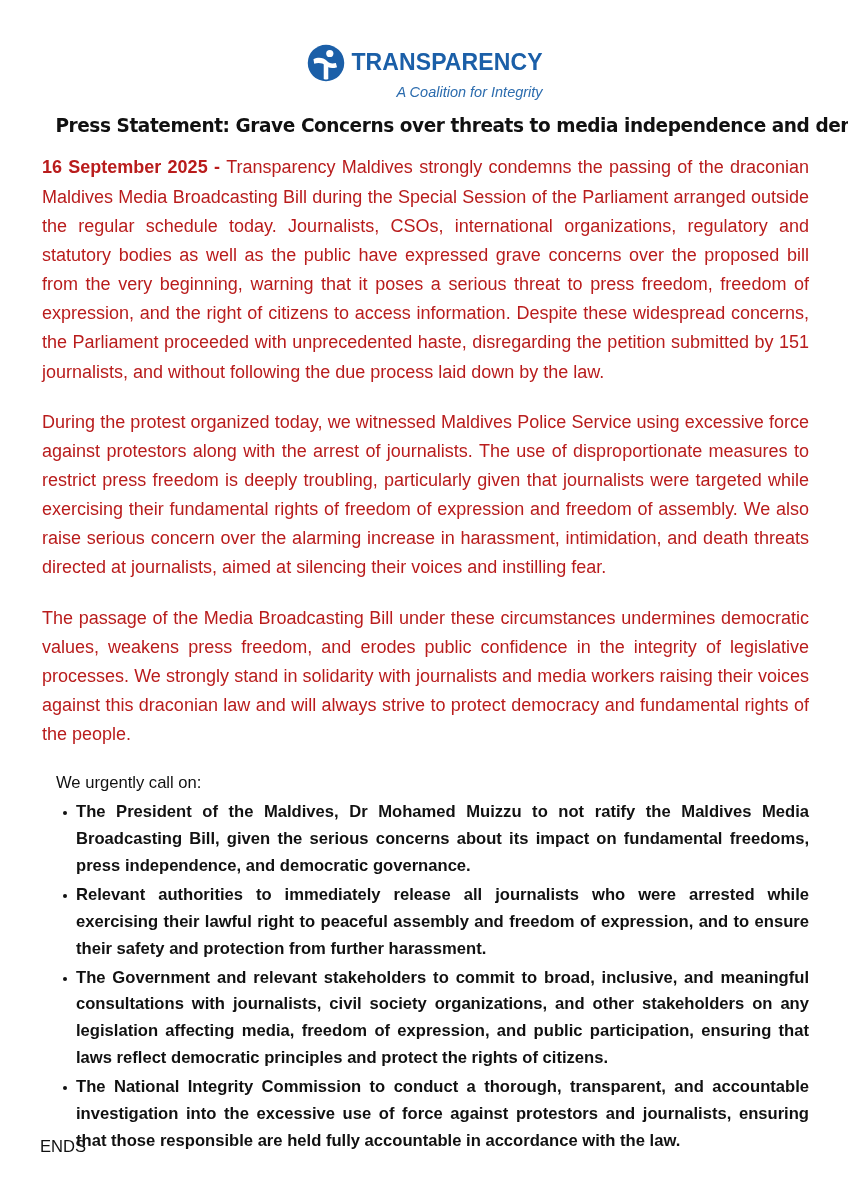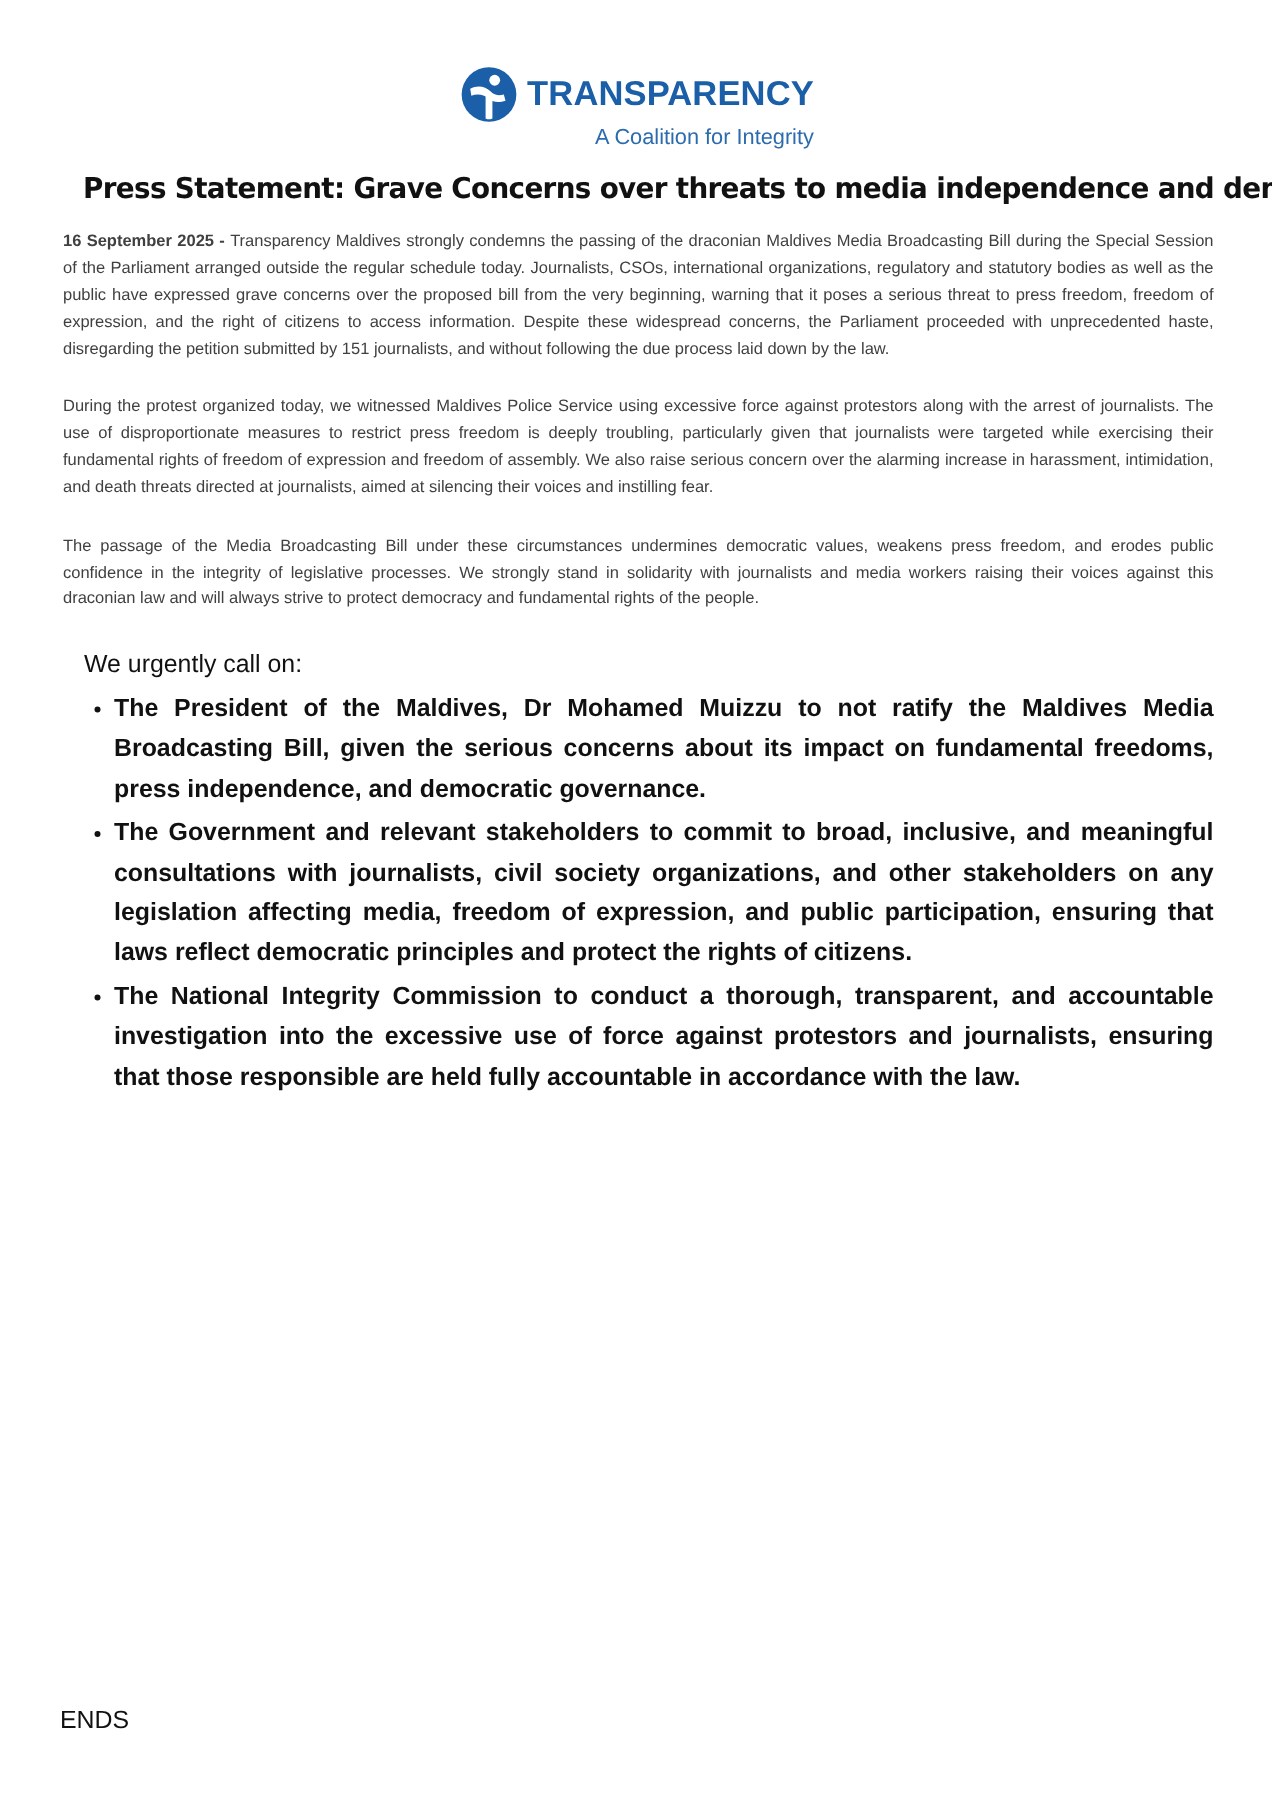--- a/index.html
+++ b/index.html
@@ -66,20 +66,21 @@
     white-space: nowrap;
   }
   .logo-tagline {
     font-family: "Liberation Sans", sans-serif;
     color: #2C6CAE;
     font-size: 14.5px;
     line-height: 1.2;
     margin-top: 2px;
     white-space: nowrap;
     text-align: right;
+    font-style: italic;
   }
 
   
   .doc-title {
     margin: 13px 0 0 0;
     padding: 0 2px;
     text-align: center;
     font-family: "DejaVu Sans", sans-serif;
     font-weight: bold;
     font-size: 19.2px;
@@ -92,25 +93,25 @@
   }
 
   
   .body-copy {
     margin-top: 16px;
     padding-left: 2px;
     padding-right: 1px;
   }
   p.para {
     margin: 0 0 21px 0;
-    font-size: 11px;
+    font-size: 18px;
     line-height: 1.62;
     text-align: justify;
     text-justify: inter-word;
-    color: #404040;
+    color: #b91c1c;
   }
   p.para:last-child { margin-bottom: 0; }
   .lead-date {
     font-weight: bold;
   }
 
   .call-intro {
     margin: 0 0 2px 14px;
     font-size: 16.6px;
     line-height: 1.62;
@@ -182,20 +183,21 @@
     <p class="para"><span class="lead-date">16 September 2025 - </span><span>Transparency Maldives strongly condemns the passing of the draconian Maldives Media Broadcasting Bill during the Special Session of the Parliament arranged outside the regular schedule today. Journalists, CSOs, international organizations, regulatory and statutory bodies as well as the public have expressed grave concerns over the proposed bill from the very beginning, warning that it poses a serious threat to press freedom, freedom of expression, and the right of citizens to access information. Despite these widespread concerns, the Parliament proceeded with unprecedented haste, disregarding the petition submitted by 151 journalists, and without following the due process laid down by the law.</span></p>
 
     <p class="para">During the protest organized today, we witnessed Maldives Police Service using excessive force against protestors along with the arrest of journalists. The use of disproportionate measures to restrict press freedom is deeply troubling, particularly given that journalists were targeted while exercising their fundamental rights of freedom of expression and freedom of assembly. We also raise serious concern over the alarming increase in harassment, intimidation, and death threats directed at journalists, aimed at silencing their voices and instilling fear.</p>
 
     <p class="para">The passage of the Media Broadcasting Bill under these circumstances undermines democratic values, weakens press freedom, and erodes public confidence in the integrity of legislative processes. We strongly stand in solidarity with journalists and media workers raising their voices against this draconian law and will always strive to protect democracy and fundamental rights of the people.</p>
 
     <p class="call-intro">We urgently call on:</p>
 
     <ul class="calls">
       <li>The President of the Maldives, Dr Mohamed Muizzu to not ratify the Maldives Media Broadcasting Bill, given the serious concerns about its impact on fundamental freedoms, press independence, and democratic governance.</li>
+      <li>Relevant authorities to immediately release all journalists who were arrested while exercising their lawful right to peaceful assembly and freedom of expression, and to ensure their safety and protection from further harassment.</li>
       <li>The Government and relevant stakeholders to commit to broad, inclusive, and meaningful consultations with journalists, civil society organizations, and other stakeholders on any legislation affecting media, freedom of expression, and public participation, ensuring that laws reflect democratic principles and protect the rights of citizens.</li>
       <li>The National Integrity Commission to conduct a thorough, transparent, and accountable investigation into the excessive use of force against protestors and journalists, ensuring that those responsible are held fully accountable in accordance with the law.</li>
     </ul>
   </div>
 
   <div class="ends">ENDS</div>
 
 </div>
 
 </body></html>

